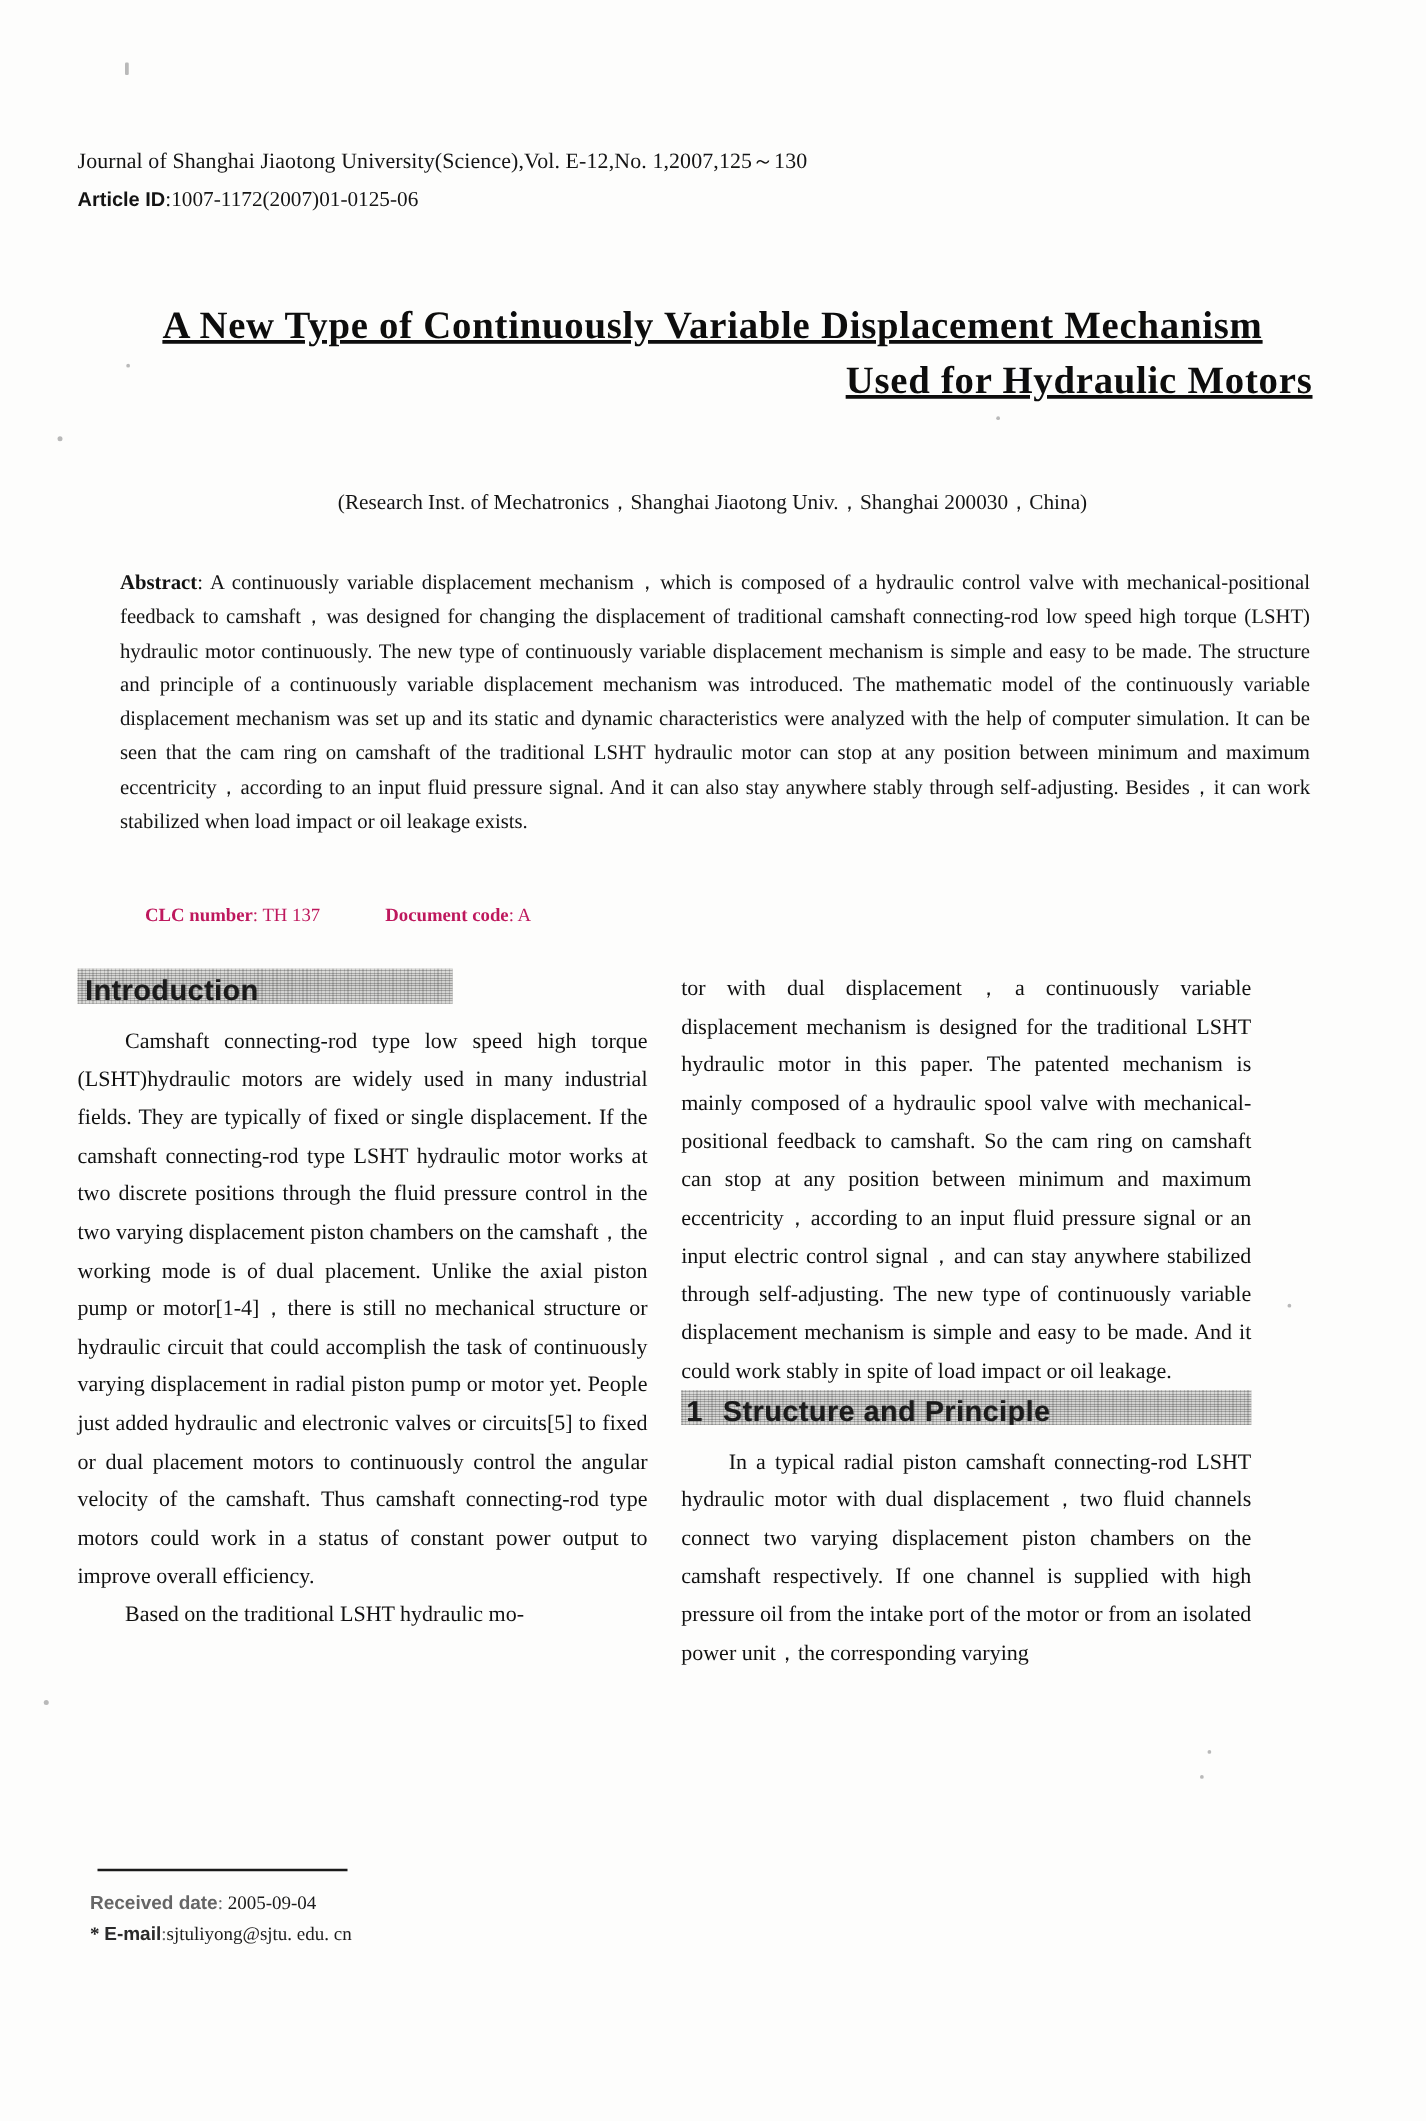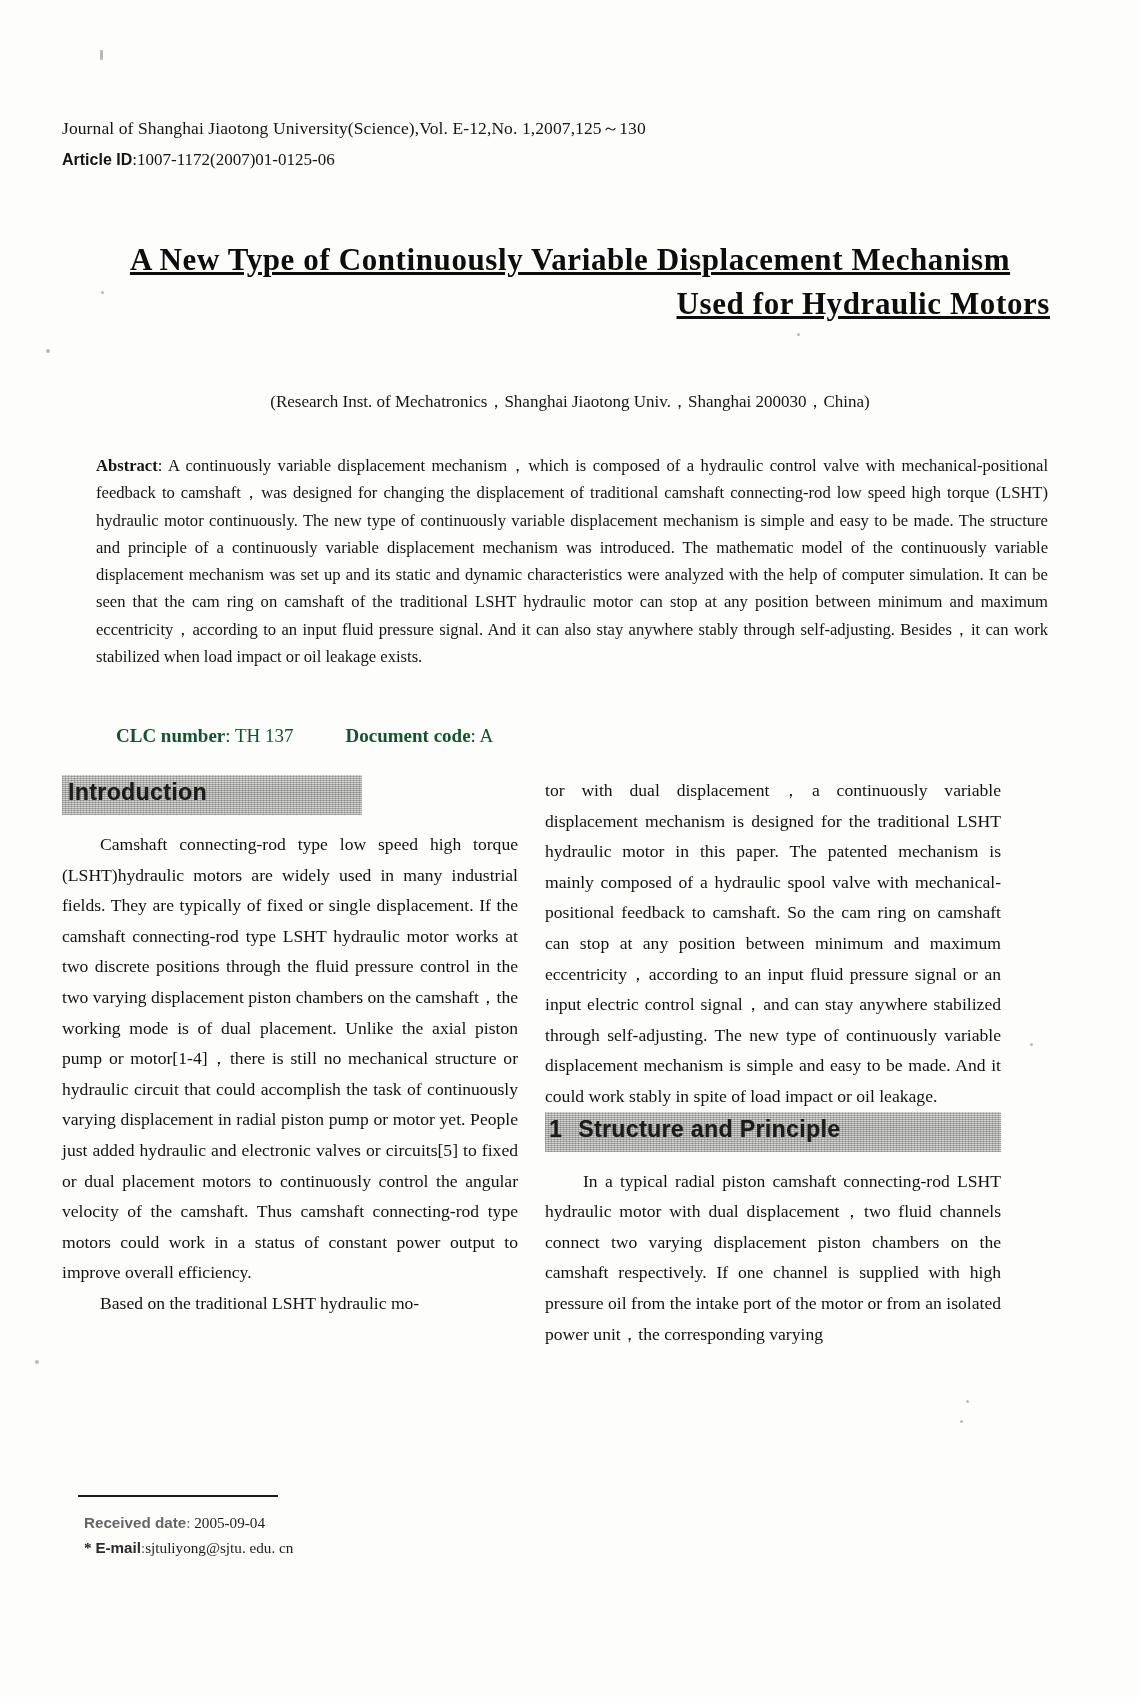--- a/index.html
+++ b/index.html
@@ -112,22 +112,22 @@
     font-size: 16.6px;
     line-height: 27.3px;
     text-align: justify;
     color: #131313;
   }
   .kw .ind { display: block; }
   .clc {
     position: absolute;
     left: 116px;
     top: 725px;
-    font-size: 19px;
-    color: #14532d;
+    font-size: 15px;
+    color: #be185d;
     white-space: nowrap;
   }
   .clc .gap { display: inline-block; width: 52px; }
 
   
   .col {
     position: absolute;
     top: 775px;
     width: 456px;
     font-size: 17.6px;
@@ -141,21 +141,21 @@
 
   .col p {
     margin: 0;
     text-indent: 38px;
   }
   .col p.noindent { text-indent: 0; }
 
   
   .banner {
     position: relative;
-    height: 40px;
+    height: 28px;
     margin: 0 0 14px 0;
     background:
       repeating-linear-gradient(
         0deg,
         rgba(110,110,110,0.40) 0px,
         rgba(110,110,110,0.40) 1px,
         rgba(255,255,255,0.22) 1px,
         rgba(255,255,255,0.22) 2px
       ),
       repeating-linear-gradient(
@@ -201,21 +201,21 @@
   .fn-rule {
     position: absolute;
     left: 78px;
     top: 1495px;
     width: 200px;
     height: 2px;
     background: #1a1a1a;
   }
   .footnote {
     position: absolute;
-    left: 84px;
+    left: 72px;
     top: 1510px;
     width: 420px;
     font-size: 15.2px;
     line-height: 25px;
     color: #1c1c1c;
   }
   .footnote .lbl {
     font-family: "Liberation Sans", "DejaVu Sans", sans-serif;
     font-weight: bold;
     color: #2a2a2a;

